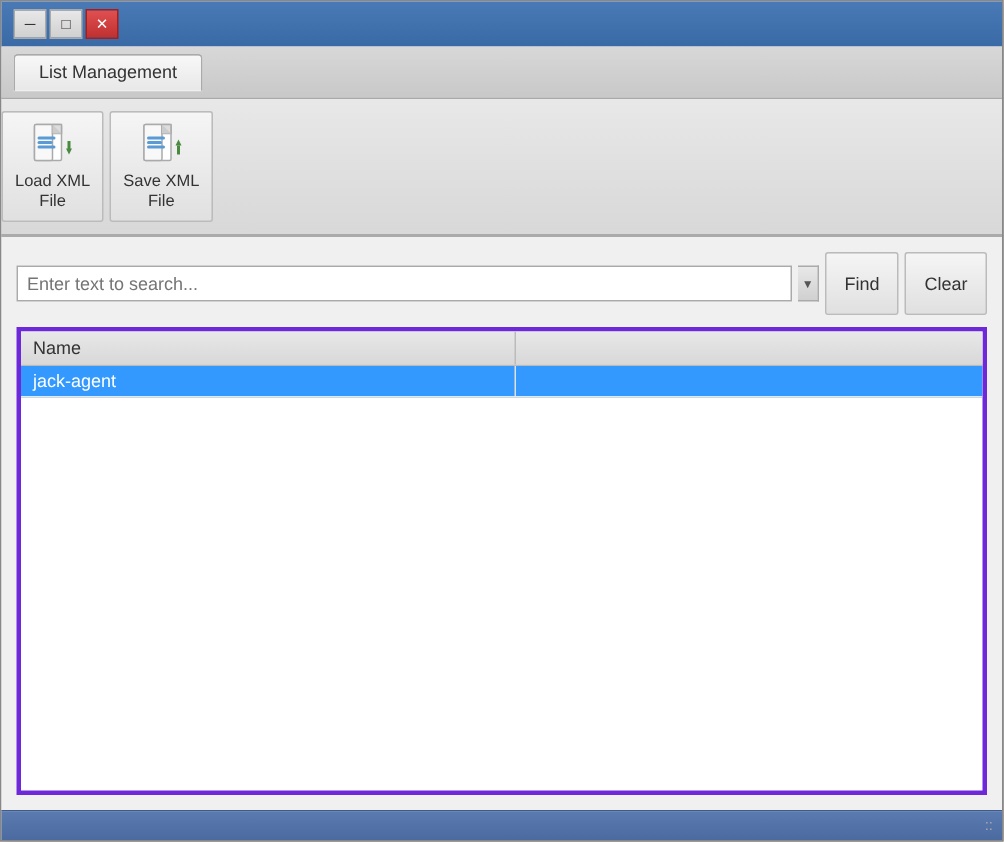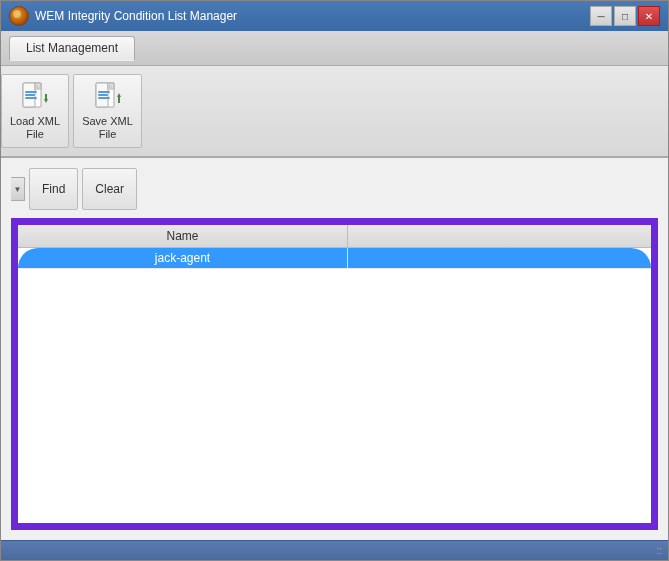--- a/index.html
+++ b/index.html
@@ -207,26 +207,25 @@
       padding: 0 12px;
       background: linear-gradient(to bottom, #f5f5f5, #e0e0e0);
       border: 1px solid #bbb;
       cursor: pointer;
       font-size: 12px;
       color: #333;
       border-radius: 2px;
     }
 
     .data-grid {
-      border: 7px solid #6d28d9;
+      border: 3px solid #6d28d9;
       background: white;
       flex: 1;
       display: flex;
       flex-direction: column;
-      text-align: center;
     }
 
     .grid-header {
       display: flex;
       background: linear-gradient(to bottom, #e8e8e8, #d8d8d8);
       border-bottom: 1px solid #bbb;
     }
 
     .grid-header-cell {
       padding: 4px 8px;
@@ -240,21 +239,20 @@
       width: 330px;
     }
 
     .grid-header-cell.value-col {
       flex: 1;
     }
 
     .grid-body {
       flex: 1;
       overflow-y: auto;
-      border-radius: 20px;
     }
 
     .grid-row {
       display: flex;
       border-bottom: 1px solid #e8e8e8;
     }
 
     .grid-row.selected {
       background: #3399ff;
     }
@@ -295,24 +293,20 @@
       font-size: 10px;
       line-height: 1;
     }
   </style>
 </head>
 <body>
 
 <div class="window">
 
   <div class="title-bar">
-    <div class="title-bar-left">
-      <div class="app-icon"></div>
-      <span class="title-text">WEM Integrity Condition List Manager</span>
-    </div>
     <div class="title-bar-controls">
       <button class="title-btn">─</button>
       <button class="title-btn">□</button>
       <button class="title-btn close">✕</button>
     </div>
   </div>
 
   <div class="tab-bar">
     <div class="tab">List Management</div>
   </div>
@@ -357,20 +351,21 @@
           <rect x="26" y="16" width="2" height="6" fill="#4a8a40"></rect>
         </svg>
       </div>
       <span class="toolbar-btn-label">Save XML<br>File</span>
     </button>
   </div>
 
   <div class="main-content">
 
     <div class="search-bar">
+      <input class="search-input" type="text" placeholder="Enter text to search..." style="">
       <div class="search-dropdown">▼</div>
       <button class="btn">Find</button>
       <button class="btn">Clear</button>
     </div>
 
     <div class="data-grid">
       <div class="grid-header">
         <div class="grid-header-cell name-col">Name</div>
       </div>
       <div class="grid-body">

